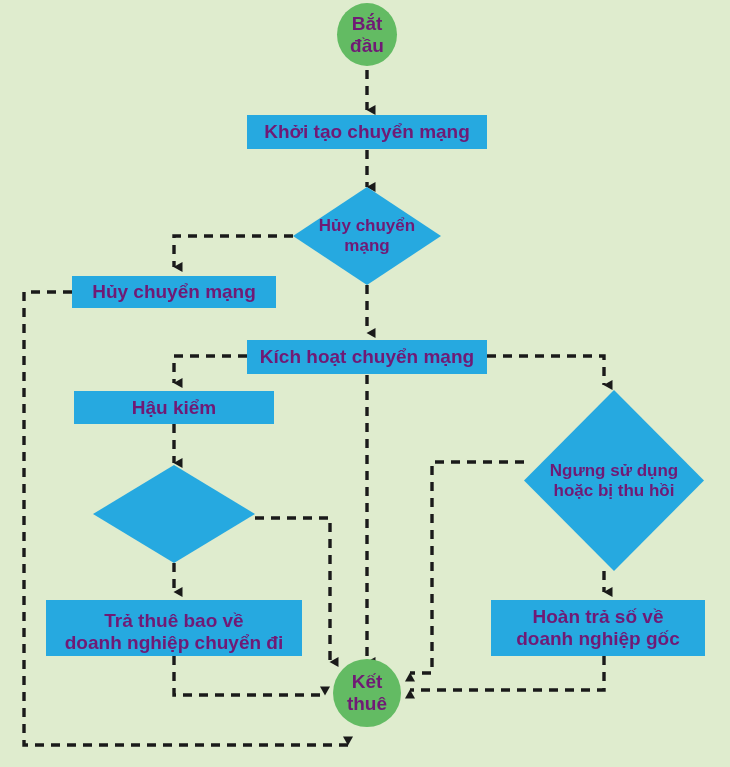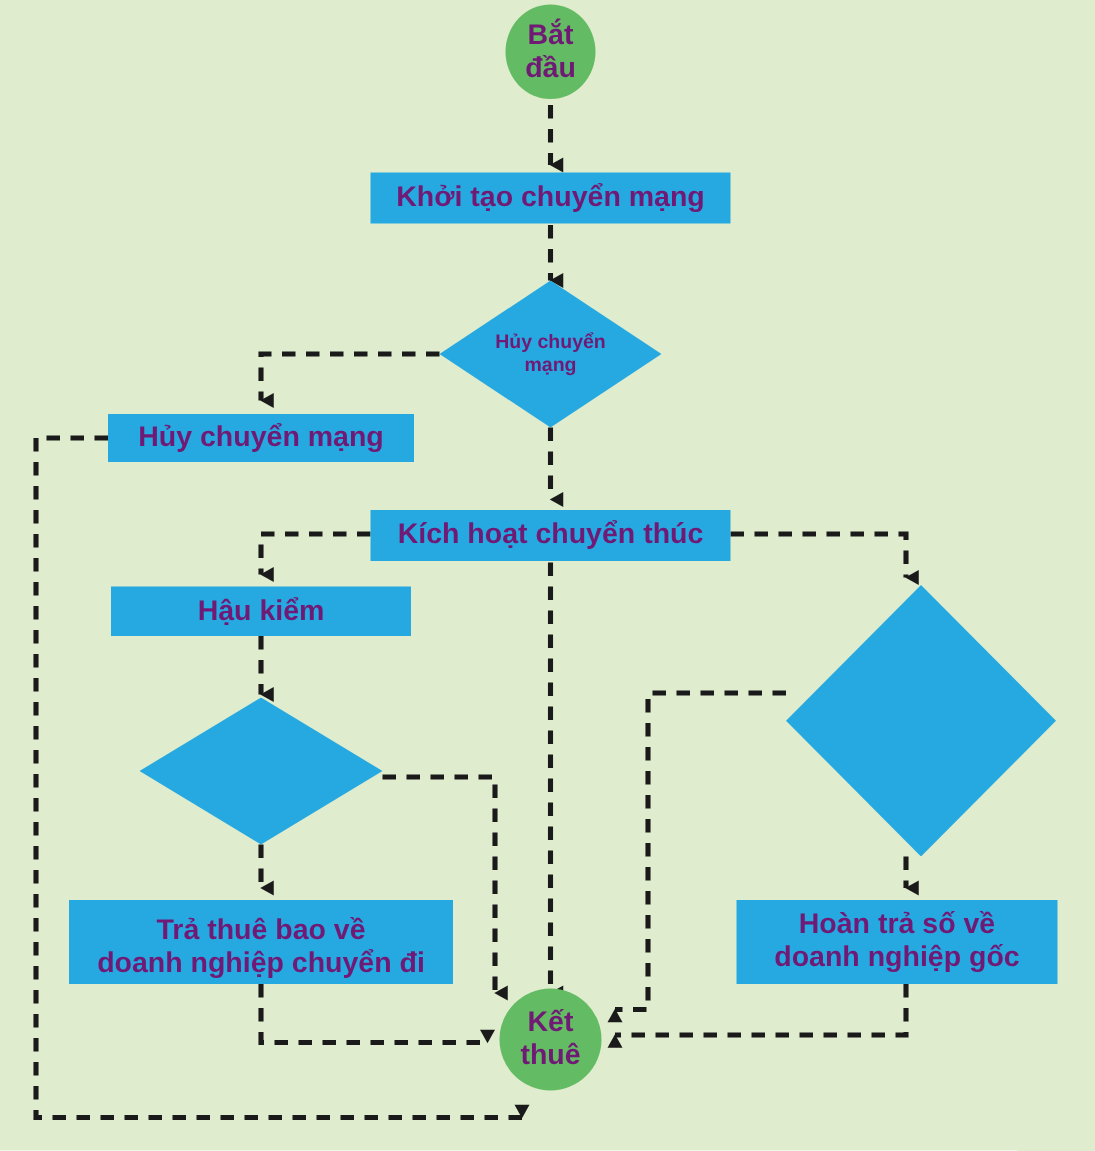--- a/index.html
+++ b/index.html
@@ -41,21 +41,21 @@
     font-size: 19px;
     padding: 2px 10px;
   }
   .node-terminator {
     background: #63bb63;
     border-radius: 50%;
     font-size: 19px;
   }
   .node-decision {
     background: transparent;
-    font-size: 13px;
+    font-size: 17px;
   }
   .node-decision .diamond-shape {
     position: absolute;
     left: 0; top: 0;
     width: 100%;
     height: 100%;
     background: #26a9e0;
     clip-path: polygon(50% 0%, 100% 50%, 50% 100%, 0% 50%);
     z-index: 0;
   }
@@ -127,33 +127,35 @@
     <span class="diamond-shape"></span>
     <span class="node-label diamond-label">Hủy chuyển
 mạng</span>
   </div>
 
   <div class="node node-process" style="left:72px; top:276px; width:204px; height:32px;">
     <span class="node-label">Hủy chuyển mạng</span>
   </div>
 
   <div class="node node-process" style="left:247px; top:340px; width:240px; height:34px;">
-    <span class="node-label">Kích hoạt chuyển thúc</span>
+    <span class="node-label">Kích hoạt chuyển mạng</span>
   </div>
 
   <div class="node node-process" style="left:74px; top:391px; width:200px; height:33px;">
     <span class="node-label">Hậu kiểm</span>
   </div>
 
   <div class="node node-decision" style="left:93px; top:465px; width:162px; height:98px;">
     <span class="diamond-shape"></span>
   </div>
 
   <div class="node node-decision" style="left:524px; top:390px; width:180px; height:181px;">
     <span class="diamond-shape"></span>
+    <span class="node-label diamond-label">Ngưng sử dụng
+hoặc bị thu hồi</span>
   </div>
 
   <div class="node node-process" style="left:46px; top:600px; width:256px; height:56px;align-items:flex-end;">
     <span class="node-label">Trả thuê bao về
 doanh nghiệp chuyển đi</span>
   </div>
 
   <div class="node node-process" style="left:491px; top:600px; width:214px; height:56px;">
     <span class="node-label">Hoàn trả số về
 doanh nghiệp gốc</span>

